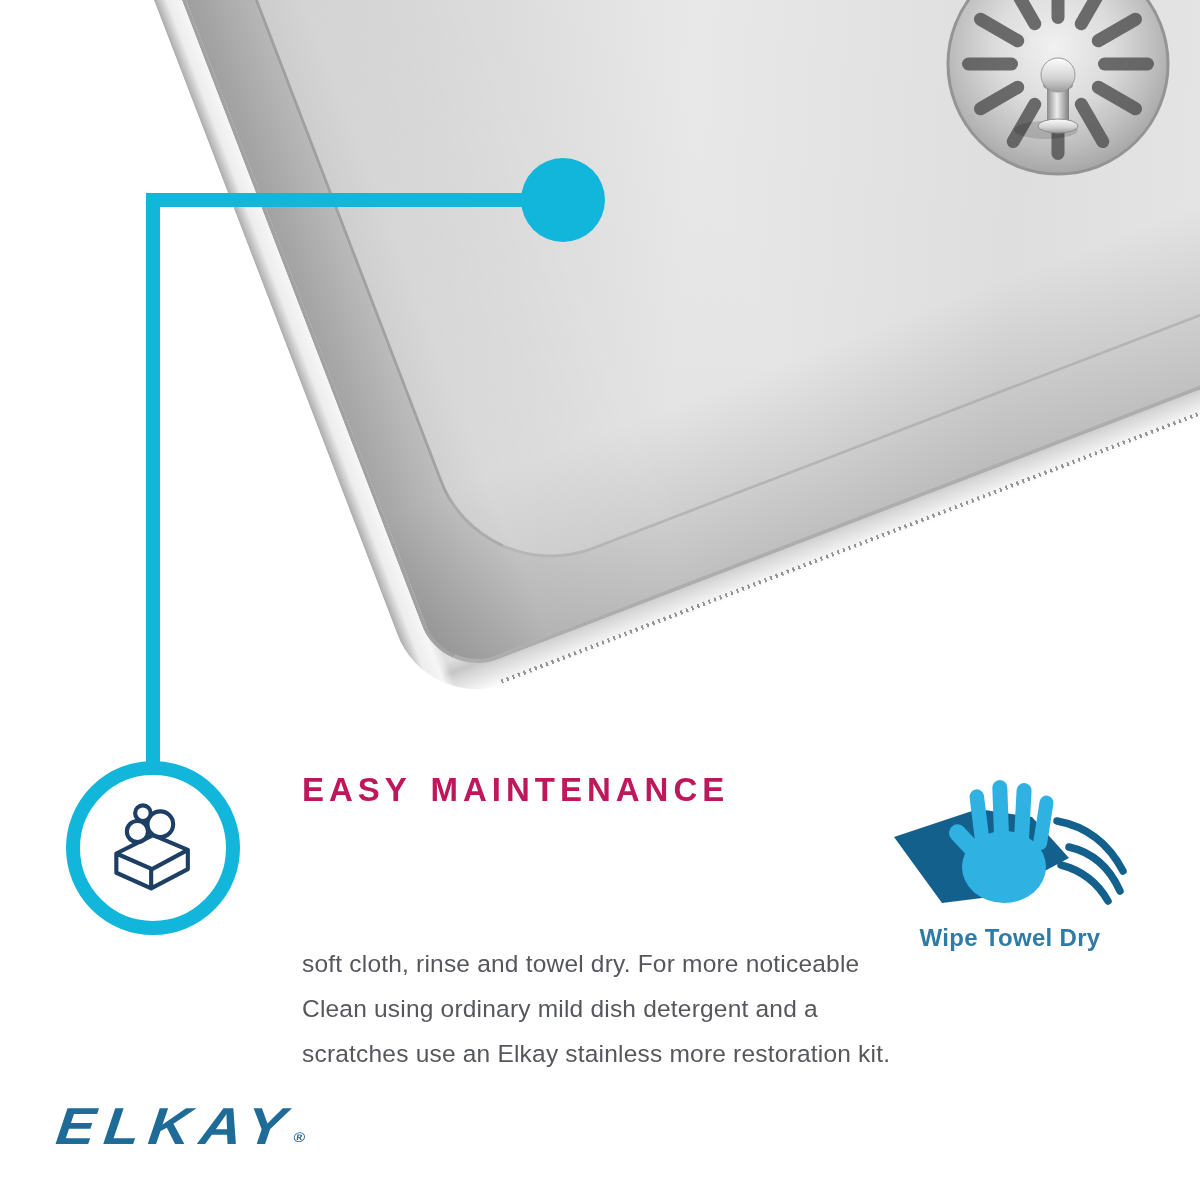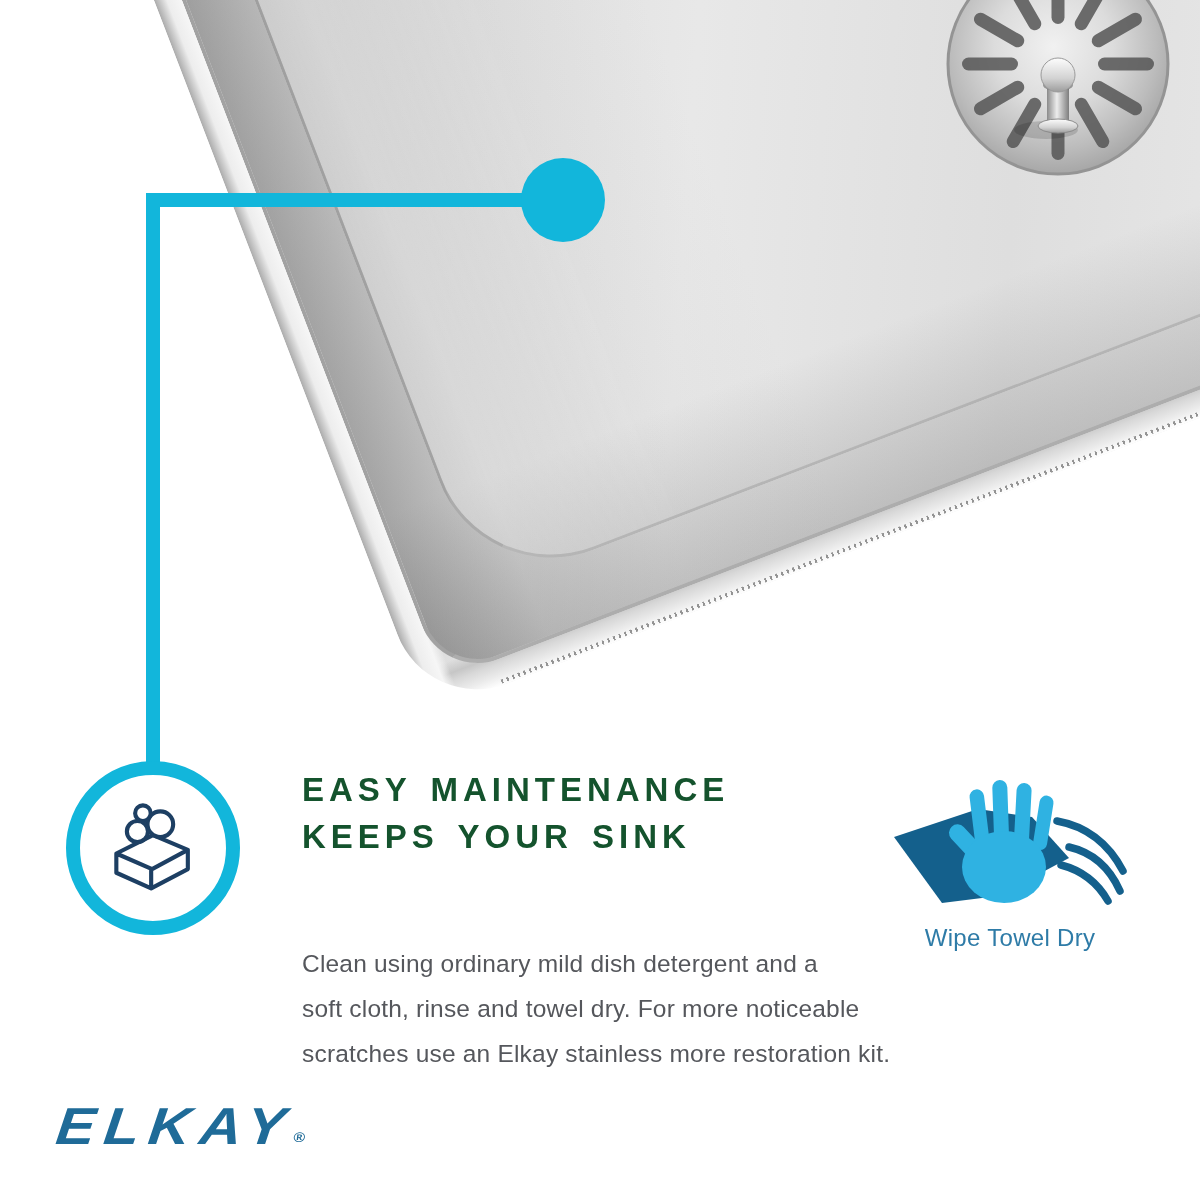--- a/index.html
+++ b/index.html
@@ -46,31 +46,31 @@
   .callout-hline{position:absolute;left:146px;top:193px;width:417px;height:14px;background:#12b6db;z-index:5;}
   .callout-vline{position:absolute;left:146px;top:193px;width:14px;height:570px;background:#12b6db;z-index:5;}
   .callout-ring{
     position:absolute;left:66px;top:761px;width:174px;height:174px;box-sizing:border-box;
     border:14px solid #12b6db;border-radius:50%;background:#ffffff;z-index:5;
     display:flex;align-items:center;justify-content:center;
   }
   
   .headline{
     position:absolute;left:302px;top:766px;z-index:5;
-    color:#14532d;font-size:33px;font-weight:700;line-height:47px;
+    color:#be185d;font-size:33px;font-weight:700;line-height:47px;
     letter-spacing:5px;word-spacing:5px;white-space:nowrap;
   }
   .bodytext{
     position:absolute;left:302px;top:941px;z-index:5;
     color:#55575c;font-size:24.5px;line-height:45px;letter-spacing:0.2px;white-space:nowrap;
   }
   .towel-svg{position:absolute;left:880px;top:765px;z-index:5;}
   .towel-label{
     position:absolute;left:868px;top:924px;width:284px;z-index:5;
-    text-align:center;color:#2e7ba7;font-size:24px;letter-spacing:0.3px;font-weight:400;
+    text-align:center;color:#2e7ba7;font-size:24px;letter-spacing:0.3px;font-weight:700;
   }
   .brand-logo{
     position:absolute;left:56px;top:1096px;z-index:5;
     color:#1f6b98;font-size:52px;line-height:60px;font-weight:700;font-style:italic;
     letter-spacing:8px;white-space:nowrap;
     transform:scaleX(1.12) skewX(-6deg);transform-origin:left center;
   }
   .brand-logo .reg{font-size:14px;letter-spacing:0;vertical-align:2px;margin-left:0px;}
 </style>
 </head>
@@ -136,26 +136,25 @@
         <path fill="none" d="M20,66 L60,46 L98,62 L59,83 Z M20,66 L20,87 L58,104 L58,83 M58,104 L98,83 L98,62"></path>
         <circle cx="68" cy="34" r="14" fill="#ffffff"></circle>
         <circle cx="49" cy="22" r="8.5" fill="#ffffff"></circle>
         <circle cx="43" cy="42" r="11.5" fill="#ffffff"></circle>
       </g>
     </svg>
   </div>
 
   <div class="headline">
     <div>EASY MAINTENANCE</div>
-    <div>KEEPS YOUR SINK</div>
   </div>
 
   <div class="bodytext">
+    <div>soft cloth, rinse and towel dry. For more noticeable</div>
     <div>Clean using ordinary mild dish detergent and a</div>
-    <div>soft cloth, rinse and towel dry. For more noticeable</div>
     <div>scratches use an Elkay stainless more restoration kit.</div>
   </div>
 
   <svg class="towel-svg" width="260" height="170" viewBox="0 0 260 170">
     <path d="M14,72 L98,44 L152,52 L189,93 L118,131 L62,138 Z" fill="#14608c"></path>
     <g fill="none" stroke="#14608c" stroke-width="7.5" stroke-linecap="round">
       <path d="M177,56 Q221,64 243,106"></path>
       <path d="M189,82 Q224,90 240,126"></path>
       <path d="M181,100 Q212,108 228,136"></path>
     </g>

